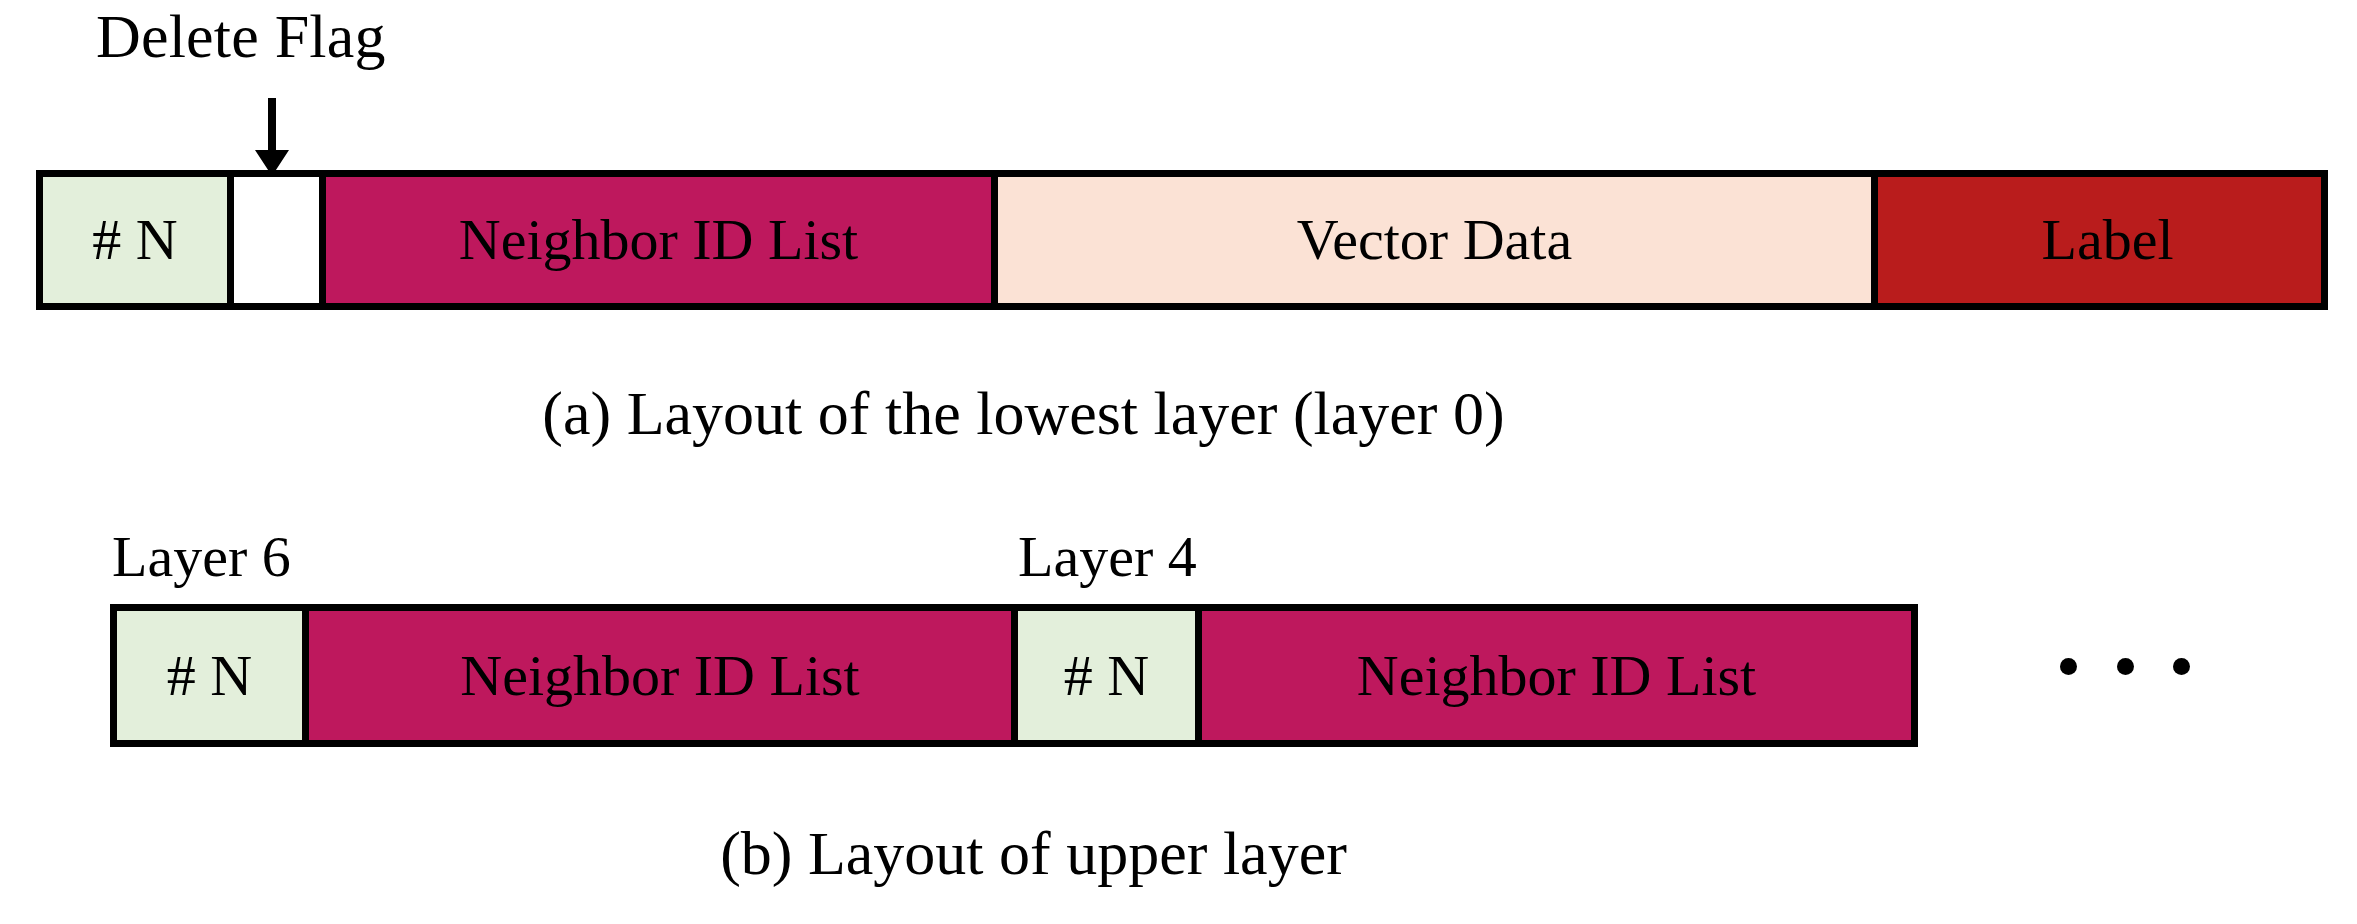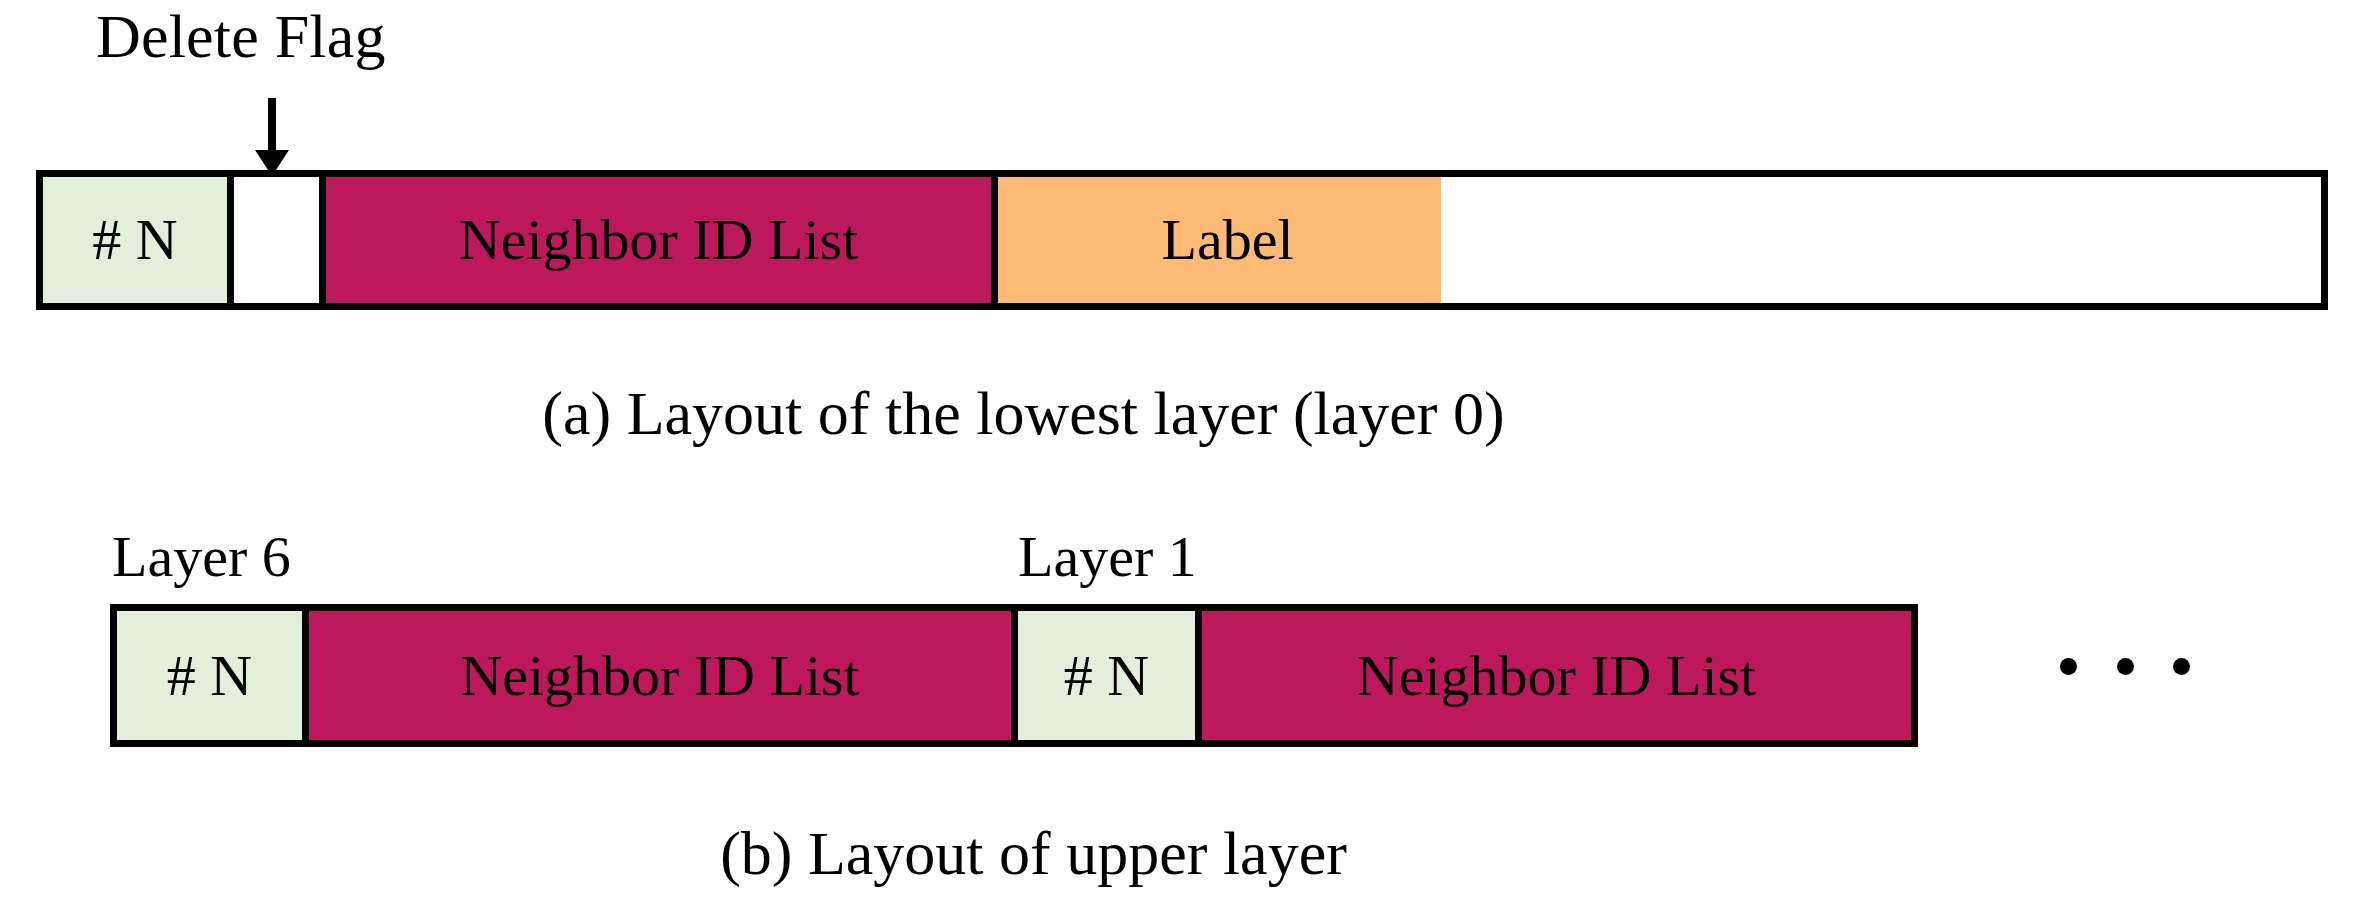--- a/index.html
+++ b/index.html
@@ -74,21 +74,21 @@
     white-space: nowrap;
     position: relative;
     overflow: hidden;
   }
   .bar-a > .cell + .cell { border-left: 7px solid #000000; }
   .bar-b > .cell + .cell { border-left: 7px solid #000000; }
 
   .c-green  { background: #E3EFDB; }
   .c-blue   { background: #be185d; }
   .c-peach  { background: #FBE2D5; }
-  .c-yellow { background: #fdba74; padding-left: 16px; }
+  .c-yellow { background: #b91c1c; padding-left: 16px; }
   .c-white  { background: #FFFFFF; }
 
   
   .a-num    { width: 184px; }
   .a-flag   { width: 92px;  }
   .a-nbr    { width: 672px; }
   .a-vec    { width: 880px; }
   .a-label  { width: 450px; }
 
   
@@ -147,27 +147,28 @@
   <div class="arrow">
     <svg width="48" height="78" viewBox="0 0 48 78" xmlns="http://www.w3.org/2000/svg">
       <path d="M20 0 H28 V52 H41 L24 78 L7 52 H20 Z" fill="#000000"></path>
     </svg>
   </div>
 
   <div class="bar bar-a">
     <div class="cell c-green a-num"># N</div>
     <div class="cell c-white a-flag"></div>
     <div class="cell c-blue a-nbr">Neighbor ID List</div>
+    <div class="cell c-peach a-vec">Vector Data</div>
     <div class="cell c-yellow a-label">Label</div>
   </div>
 
   <div class="caption caption-a">(a) Layout of the lowest layer (layer 0)</div>
 
   <div class="layer-tag layer-tag-1">Layer 6</div>
-  <div class="layer-tag layer-tag-2">Layer 1</div>
+  <div class="layer-tag layer-tag-2">Layer 4</div>
 
   <div class="bar bar-b">
     <div class="cell c-green b-num1"># N</div>
     <div class="cell c-blue b-nbr1">Neighbor ID List</div>
     <div class="cell c-green b-num2"># N</div>
     <div class="cell c-blue b-nbr2">Neighbor ID List</div>
   </div>
 
   <div class="ellipsis">
     <span class="dot"></span>

